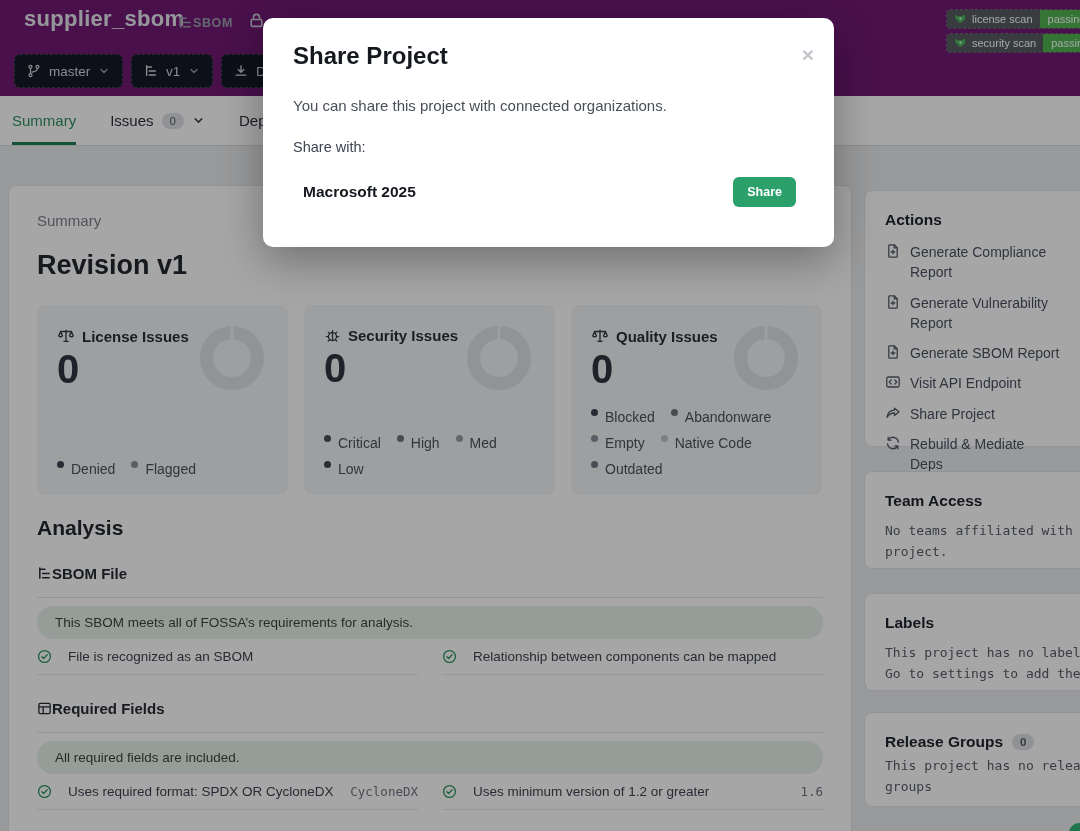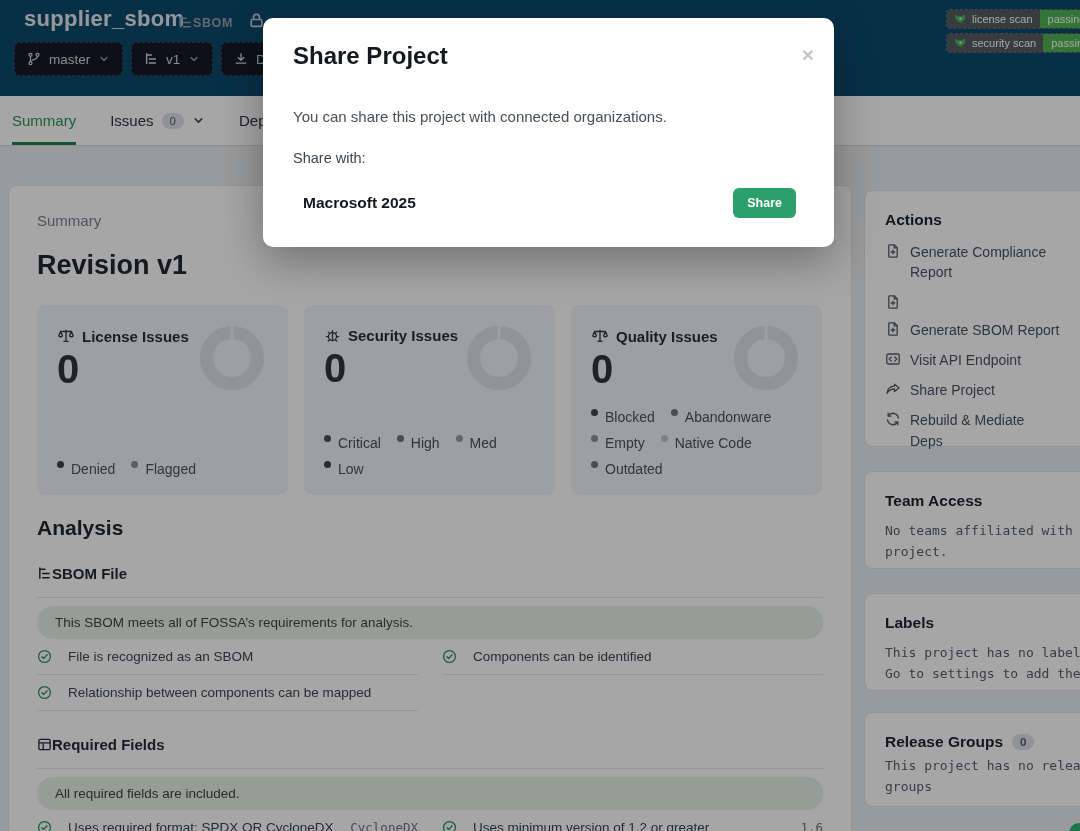--- a/index.html
+++ b/index.html
@@ -4,25 +4,25 @@
 <style>
   * { margin:0; padding:0; box-sizing:border-box; }
   html,body { background:#222; }
   #app {
     position:relative; width:1080px; height:831px; overflow:hidden;
     background:#ecedef; font-family:"Liberation Sans", sans-serif;
   }
   svg { display:block; }
 
   
-  .header { position:absolute; top:0; left:0; right:0; height:96px; background:#0c4a6e; }
+  .header { position:absolute; top:0; left:0; right:0; height:96px; background:#701a75; }
   .app-title { position:absolute; left:24px; top:6px; font-size:22px; font-weight:700; color:#e7e9ed; letter-spacing:.3px; }
   .type-badge { position:absolute; left:178px; top:15px; display:flex; align-items:center; gap:0; color:#99a0ac; font-size:12.5px; font-weight:600; letter-spacing:.6px; }
   .lock { position:absolute; left:248px; top:12px; color:#c9cdd4; }
-  .hdr-btn { position:absolute; top:42px; height:34px; display:flex; align-items:center; gap:8px; padding:0 12px; background:#151a26; border:1px dashed #3d4453; border-radius:6px; color:#d4d7de; font-size:13.5px; }
+  .hdr-btn { position:absolute; top:54px; height:34px; display:flex; align-items:center; gap:8px; padding:0 12px; background:#151a26; border:1px dashed #3d4453; border-radius:6px; color:#d4d7de; font-size:13.5px; }
   .hdr-btn .chev { color:#9aa0ab; }
   .badge { position:absolute; left:946px; display:flex; height:20px; border-radius:4px; overflow:hidden; border:1px dashed #6a6e75; }
   .badge-left { background:#585c61; color:#fff; font-size:11px; display:flex; align-items:center; gap:5px; padding:0 7px; white-space:nowrap; }
   .badge-right { background:#50b453; color:#fff; font-size:11px; display:flex; align-items:center; padding:0 8px; white-space:nowrap; }
 
   
   .tabbar { position:absolute; top:96px; left:0; right:0; height:50px; background:#fff; border-bottom:1px solid #d8dade; display:flex; align-items:stretch; gap:34px; padding-left:12px; }
   .tab { position:relative; display:flex; align-items:center; gap:8px; font-size:15px; color:#2c323c; cursor:pointer; }
   .tab.active { color:#2e8f60; font-weight:500; }
   .tab.active::after { content:""; position:absolute; left:0; right:0; bottom:0; height:3px; background:#20804f; }
@@ -62,21 +62,21 @@
   .actions-list { margin-top:13px; display:flex; flex-direction:column; gap:10px; }
   .action-item { display:flex; gap:9px; align-items:flex-start; color:#4a5160; font-size:14px; cursor:pointer; }
   .action-item .ic { color:#555c68; margin-top:1px; flex:0 0 auto; }
   .action-label { width:150px; line-height:1.45; }
 
   
   .overlay { position:absolute; inset:0; background:rgba(0,0,0,0.35); z-index:10; }
   .modal { position:absolute; left:263px; top:18px; width:571px; height:229px; background:#fff; border-radius:10px; box-shadow:0 14px 44px rgba(0,0,0,.32); z-index:20; padding:24px 30px; }
   .modal-close { position:absolute; top:26px; right:20px; font-size:21px; line-height:1; color:#c3c7cd; cursor:pointer; font-weight:600; }
   .modal-title { font-size:24px; font-weight:700; color:#15191f; }
-  .modal-desc { margin-top:38px; font-size:15px; color:#494f59; }
+  .modal-desc { margin-top:27px; font-size:15px; color:#494f59; }
   .modal-sharewith { margin-top:25px; font-size:14.5px; color:#3e4450; }
   .modal-row { margin-top:22px; display:flex; align-items:center; }
   .org-name { padding-left:10px; font-size:15.5px; font-weight:700; color:#15191f; }
   .share-btn { margin-left:auto; margin-right:8px; background:#2ba06a; color:#fff; border:none; border-radius:6px; padding:8px 14px; font-size:12.5px; font-weight:700; font-family:"Liberation Sans", sans-serif; cursor:pointer; }
 
   .chat-dot { position:absolute; left:1069px; top:823px; width:20px; height:20px; border-radius:50%; background:#2fb475; z-index:5; }
 </style>
 </head>
 <body>
 
@@ -305,29 +305,20 @@
 
       <div class="checks">
         <div class="check-item">
           <span class="ic">
             <svg width="15" height="15" viewBox="0 0 16 16" fill="none" stroke="currentColor" stroke-width="1.4" stroke-linecap="round" stroke-linejoin="round">
                 <circle cx="8" cy="8" r="6.3"></circle>
                 <path d="M5.2 8.3l1.9 1.9 3.7-4"></path>
               </svg>
           </span>
           <span>File is recognized as an SBOM</span>
-        </div>
-        <div class="check-item">
-          <span class="ic">
-            <svg width="15" height="15" viewBox="0 0 16 16" fill="none" stroke="currentColor" stroke-width="1.4" stroke-linecap="round" stroke-linejoin="round">
-                <circle cx="8" cy="8" r="6.3"></circle>
-                <path d="M5.2 8.3l1.9 1.9 3.7-4"></path>
-              </svg>
-          </span>
-          <span>Components can be identified</span>
         </div>
         <div class="check-item">
           <span class="ic">
             <svg width="15" height="15" viewBox="0 0 16 16" fill="none" stroke="currentColor" stroke-width="1.4" stroke-linecap="round" stroke-linejoin="round">
                 <circle cx="8" cy="8" r="6.3"></circle>
                 <path d="M5.2 8.3l1.9 1.9 3.7-4"></path>
               </svg>
           </span>
           <span>Relationship between components can be mapped</span>
         </div>
@@ -384,20 +375,21 @@
         <span class="action-label">Generate Compliance Report</span>
       </div>
       <div class="action-item">
         <span class="ic">
           <svg width="16" height="16" viewBox="0 0 16 16" fill="none" stroke="currentColor" stroke-width="1.3" stroke-linejoin="round" stroke-linecap="round">
               <path d="M9.2 1.8H4.6a.8.8 0 0 0-.8.8v10.8c0 .4.4.8.8.8h6.8c.4 0 .8-.4.8-.8V4.8l-3-3z"></path>
               <path d="M9.2 1.8V4.8h3"></path>
               <path d="M8 7.2v3.6M6.2 9h3.6"></path>
             </svg>
         </span>
+        <span class="action-label">Generate Vulnerability Report</span>
       </div>
       <div class="action-item">
         <span class="ic">
           <svg width="16" height="16" viewBox="0 0 16 16" fill="none" stroke="currentColor" stroke-width="1.3" stroke-linejoin="round" stroke-linecap="round">
               <path d="M9.2 1.8H4.6a.8.8 0 0 0-.8.8v10.8c0 .4.4.8.8.8h6.8c.4 0 .8-.4.8-.8V4.8l-3-3z"></path>
               <path d="M9.2 1.8V4.8h3"></path>
               <path d="M8 7.2v3.6M6.2 9h3.6"></path>
             </svg>
         </span>
         <span class="action-label">Generate SBOM Report</span>

